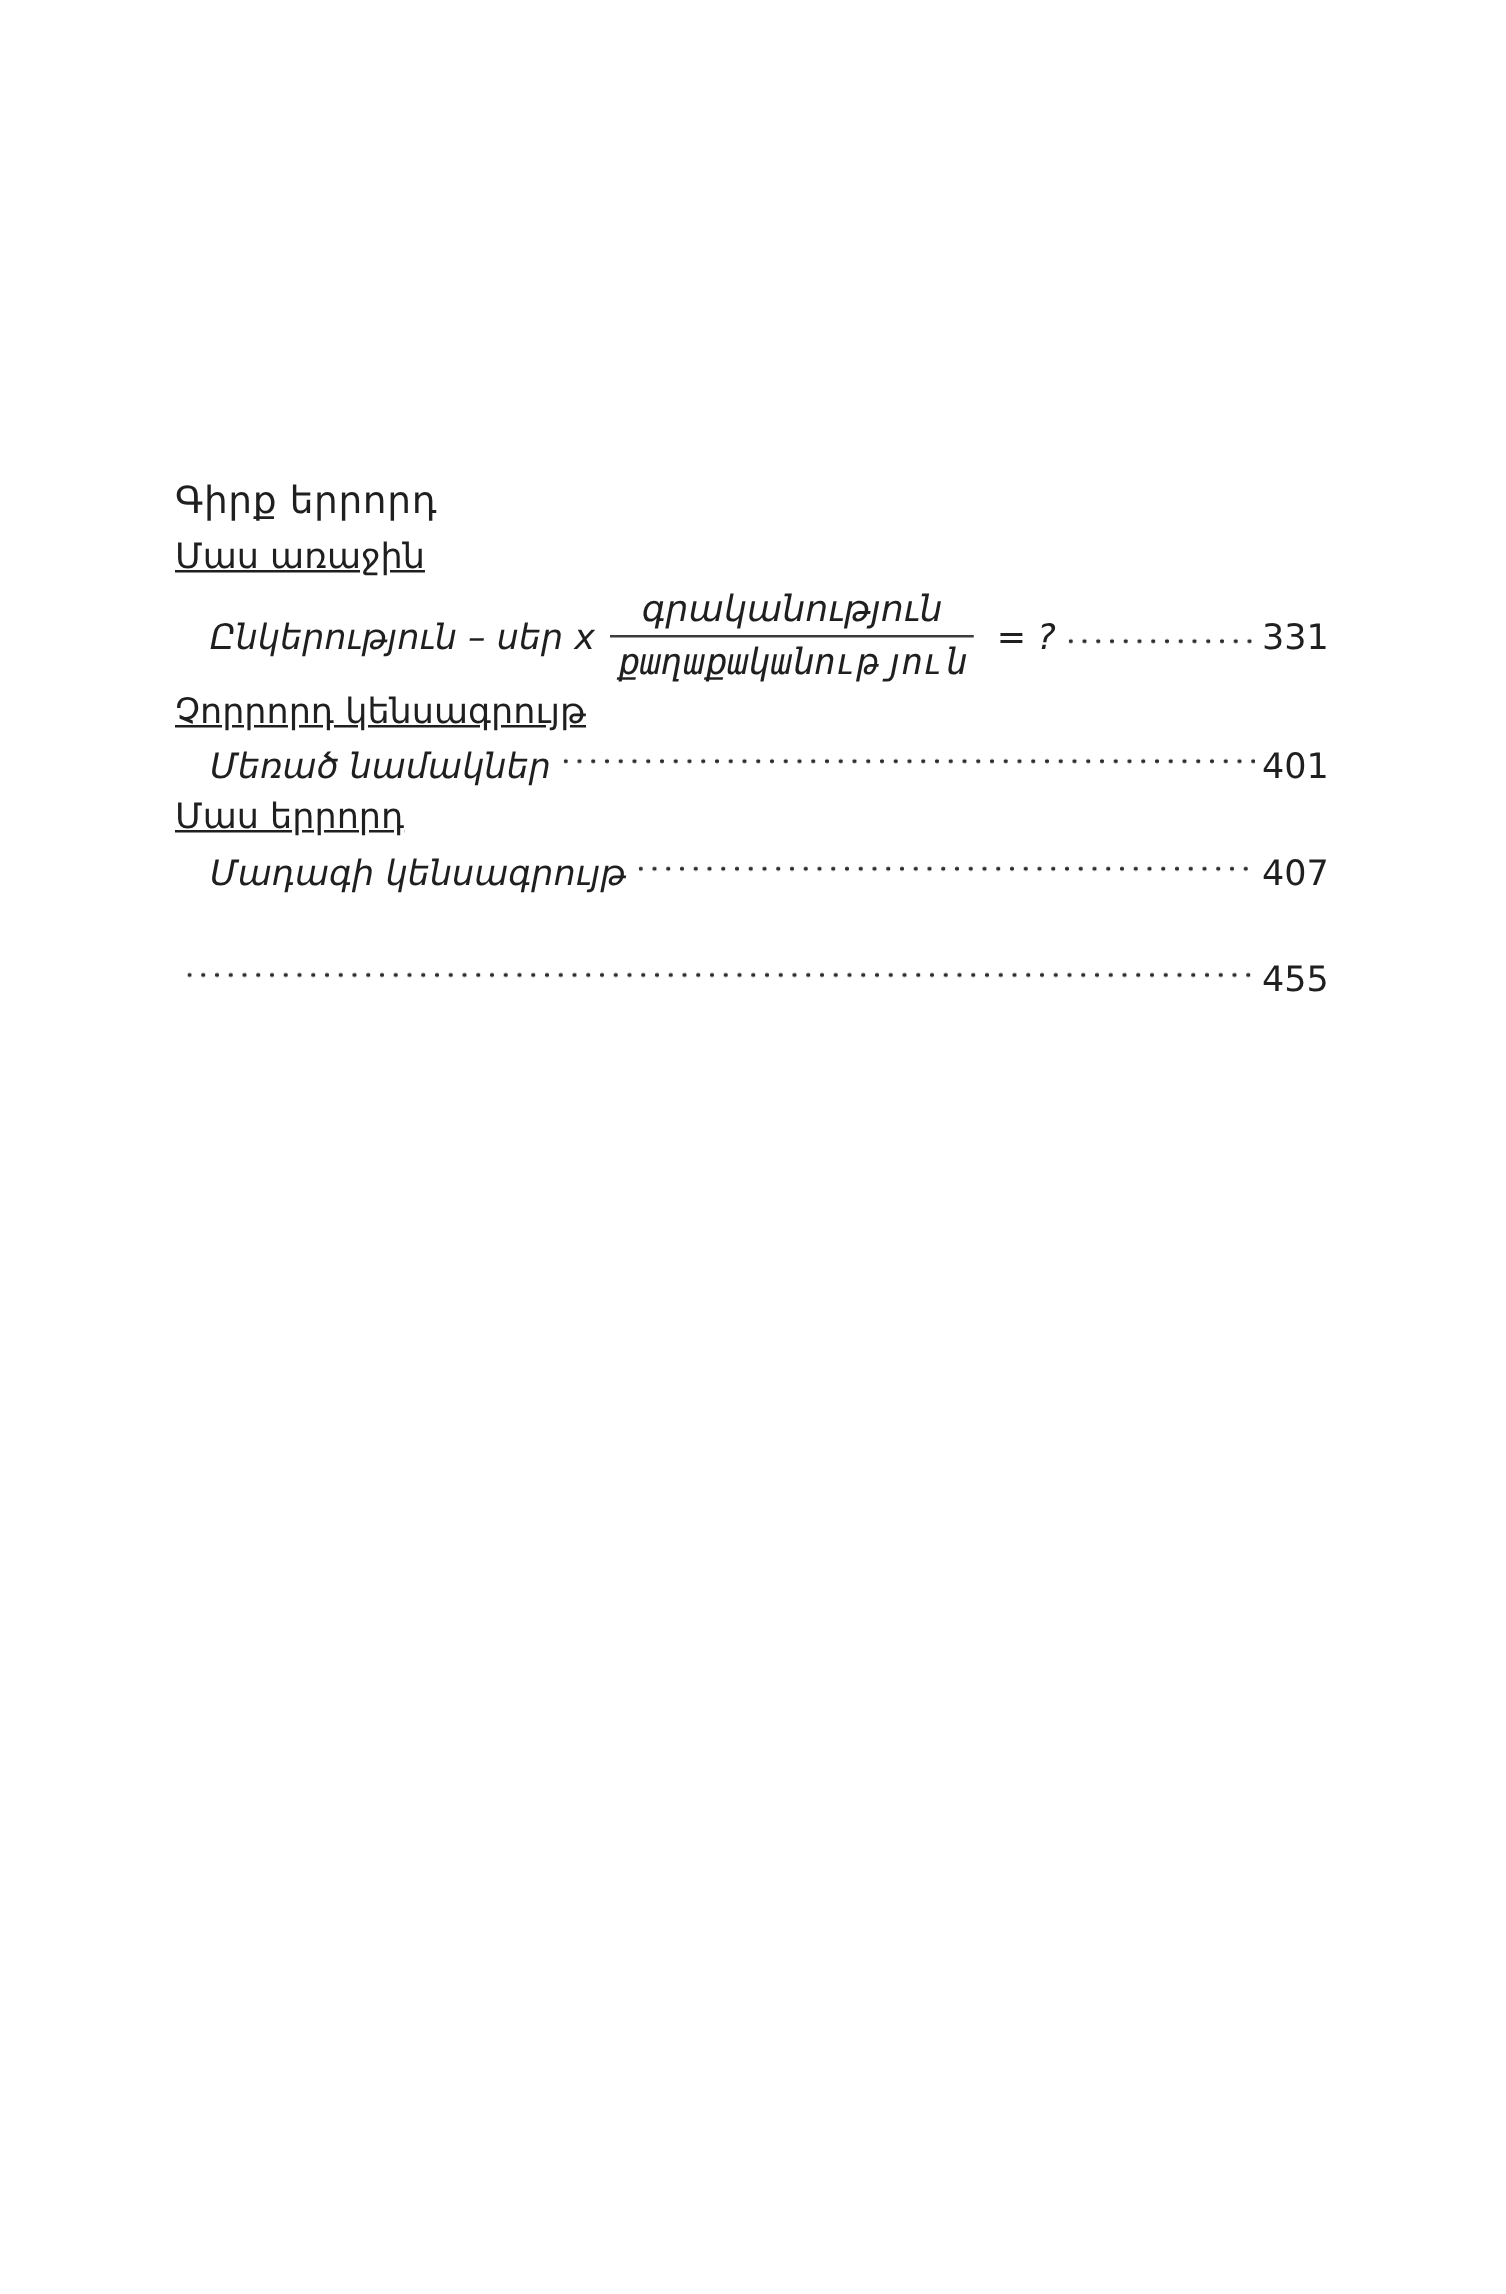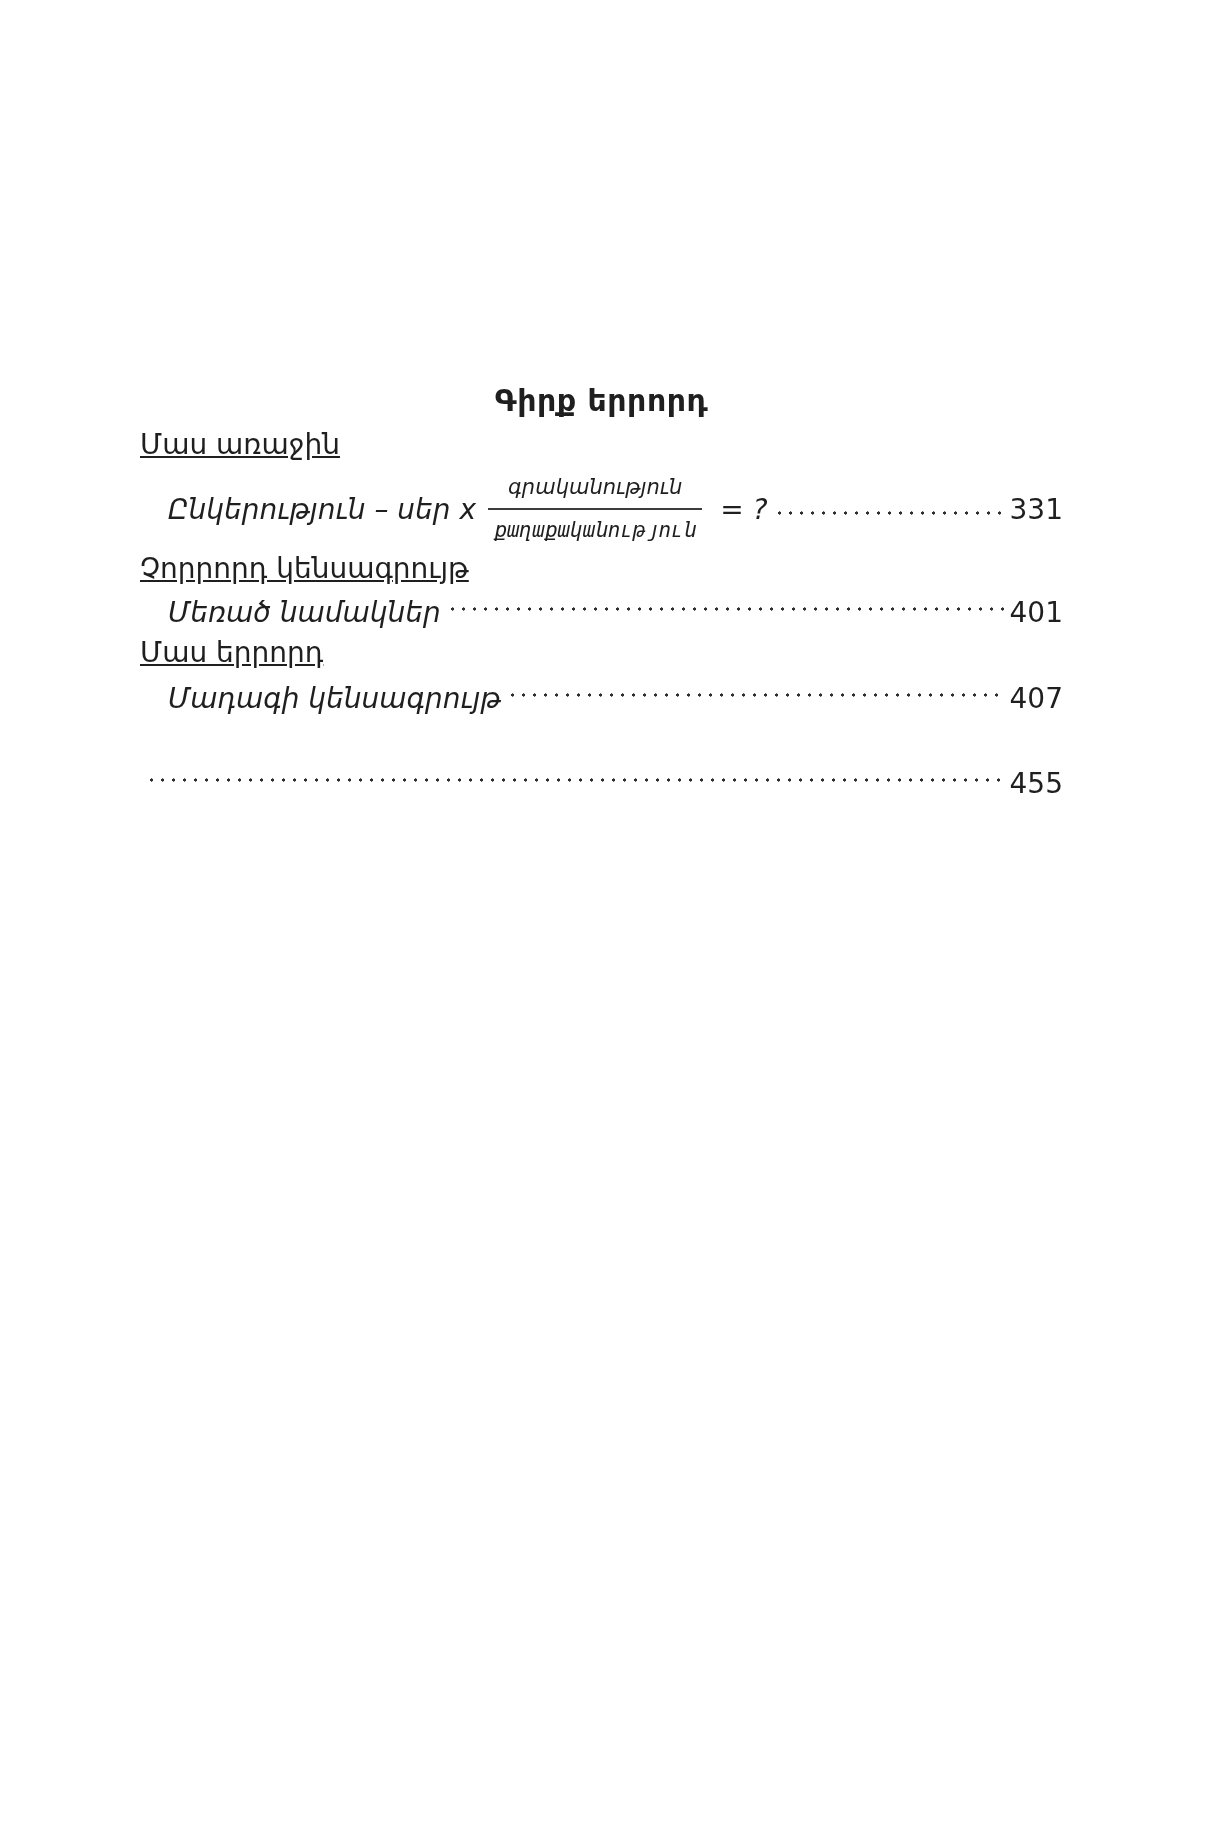--- a/index.html
+++ b/index.html
@@ -14,22 +14,21 @@
     background: #ffffff;
     font-family: "DejaVu Sans", sans-serif;
     color: #1f1f1f;
     overflow: hidden;
   }
   .title {
     position: absolute;
     left: 140px;
     right: 142px;
     top: 383px;
-    text-align: center;
-    font-weight: bold;
+    font-weight: normal;
     font-size: 30px;
     line-height: 36px;
     letter-spacing: 0.5px;
   }
   .heading {
     position: absolute;
     left: 140px;
     right: 142px;
     font-size: 28px;
     line-height: 34px;
@@ -73,21 +72,21 @@
   .formula-row .pagenum,
   .formula-row .lbl {
     align-self: center;
   }
   .fraction {
     display: inline-flex;
     flex-direction: column;
     text-align: center;
     margin: 0 14px 0 12px;
     font-style: italic;
-    font-size: 21px;
+    font-size: 29px;
     line-height: 32px;
   }
   .fraction .num {
     display: block;
     padding: 0 16px 5px 16px;
     border-bottom: 2px solid #3c3c3c;
   }
   .fraction .den {
     display: block;
     padding: 6px 6px 0 6px;

